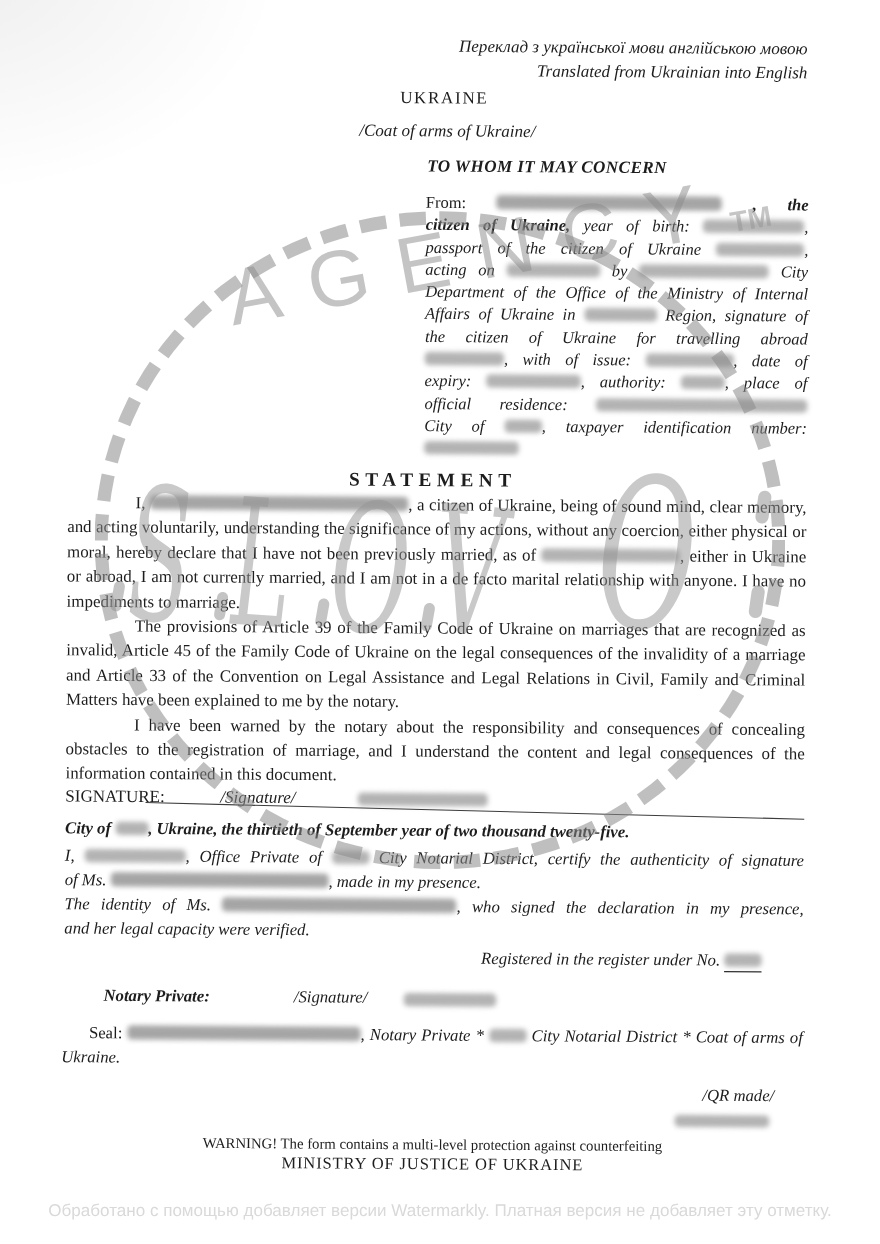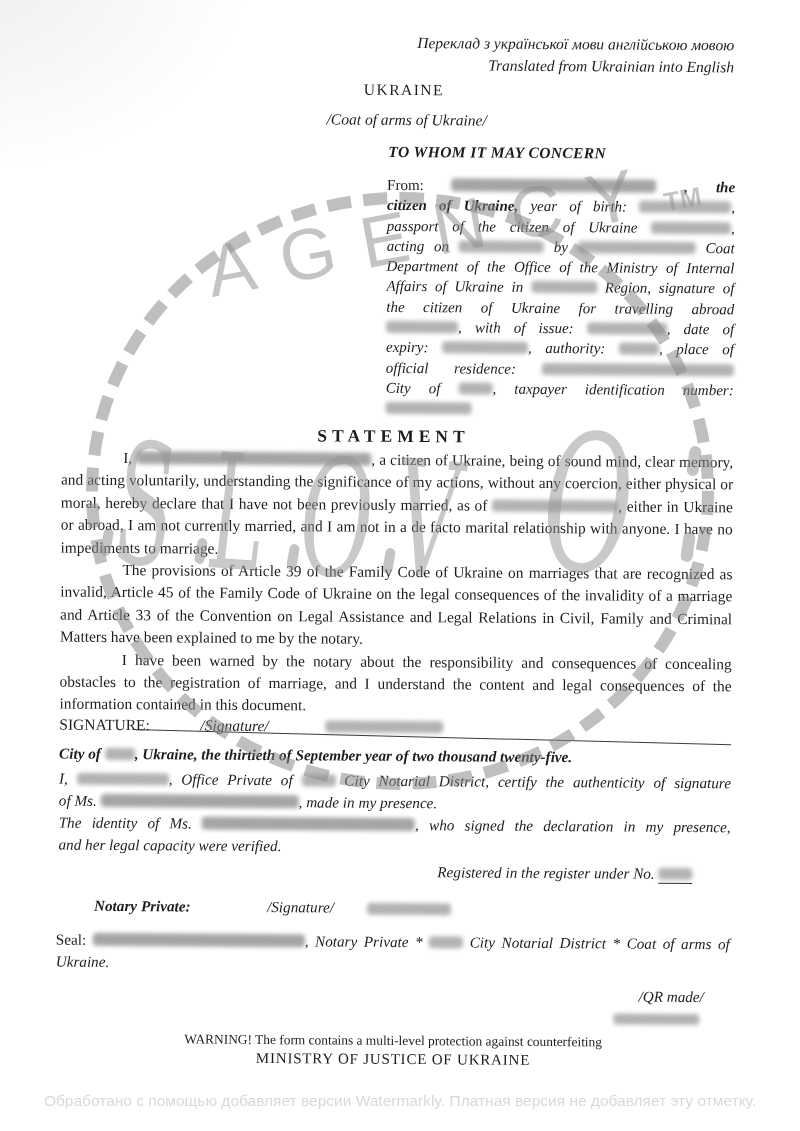--- a/index.html
+++ b/index.html
@@ -58,21 +58,21 @@
 
   <div class="abs" style="left:364px;top:79px;font-size:15.5px;letter-spacing:1.5px;">UKRAINE</div>
   <div class="abs it" style="left:327px;top:109px;font-size:15.5px;">/Coat of arms of Ukraine/</div>
 
   <div class="abs it b" style="left:389px;top:141px;font-size:15.5px;letter-spacing:0.4px;">TO WHOM IT MAY CONCERN</div>
 
   <div class="abs it" style="left:388px;top:173px;width:348px;font-size:15px;">
     <div class="fl"><span style="font-style:normal;">From:</span> <span class="rd dk" style="width:205px;"></span> <span class="b">, the</span></div>
     <div class="fl"><span class="b">citizen of Ukraine,</span><span> year of birth: </span> <span class="rd" style="width:92px;"></span><span>,</span></div>
     <div class="fl"><span>passport of the citizen of Ukraine </span> <span class="rd" style="width:80px;"></span><span>,</span></div>
-    <div class="fl"><span>acting on </span> <span class="rd" style="width:85px;"></span><span> by </span> <span class="rd" style="width:118px;"></span><span> Coat</span></div>
+    <div class="fl"><span>acting on </span> <span class="rd" style="width:85px;"></span><span> by </span> <span class="rd" style="width:118px;"></span><span> City</span></div>
     <div class="fl">Department of the Office of the Ministry of Internal</div>
     <div class="fl"><span>Affairs of Ukraine in </span> <span class="rd" style="width:66px;"></span><span> Region, signature of</span></div>
     <div class="fl">the citizen of Ukraine for travelling abroad</div>
     <div class="fl"><span class="rd" style="width:72px;"></span><span>, with of issue: </span> <span class="rd" style="width:80px;"></span><span>, date of</span></div>
     <div class="fl"><span>expiry: </span> <span class="rd" style="width:86px;"></span><span>, authority: </span> <span class="rd" style="width:40px;"></span><span>, place of</span></div>
     <div class="fl"><span>official residence: </span> <span class="rd" style="width:192px;"></span></div>
     <div class="fl"><span>City of </span> <span class="rd" style="width:34px;"></span><span>, taxpayer identification number:</span></div>
     <div class="fl noj"><span class="rd" style="width:86px;"></span></div>
   </div>
 
@@ -102,21 +102,21 @@
 
   <div class="abs it" style="left:443px;top:861px;font-size:15.2px;"><span>Registered in the register under No. </span><span class="und"><span class="rd" style="width:34px;"></span></span></div>
 
   <div class="abs" style="left:0;top:897px;width:800px;font-size:15.2px;">
     <span class="abs it b" style="left:100px;top:0;">Notary Private:</span>
     <span class="abs it" style="left:273px;top:0;">/Signature/</span>
     <span class="rd" style="position:absolute;left:373px;top:4px;width:84px;"></span>
   </div>
 
   <div class="abs" style="left:62px;top:929px;width:674px;font-size:15.2px;">
-    <div class="line jl it"><span style="font-style:normal;">Seal: </span><span class="rd dk" style="width:212px;"></span><span>, Notary Private * </span> <span class="rd" style="width:34px;"></span><span> City Notarial District * Coat of arms of</span></div>
+    <div class="line jl it"><span style="font-style:normal;margin-left:25px;">Seal: </span><span class="rd dk" style="width:212px;"></span><span>, Notary Private * </span> <span class="rd" style="width:34px;"></span><span> City Notarial District * Coat of arms of</span></div>
     <div class="line it">Ukraine.</div>
   </div>
 
   <div class="abs it" style="left:645px;top:984px;font-size:15.2px;">/QR made/</div>
   <span class="rd" style="position:absolute;left:620px;top:1010px;width:86px;height:11px;"></span>
 
   <div class="abs" style="left:0;top:1031px;width:800px;text-align:center;font-size:13.4px;">WARNING! The form contains a multi-level protection against counterfeiting</div>
   <div class="abs" style="left:0;top:1049px;width:800px;text-align:center;font-size:15px;letter-spacing:0.8px;">MINISTRY OF JUSTICE OF UKRAINE</div>
 </div>
 

